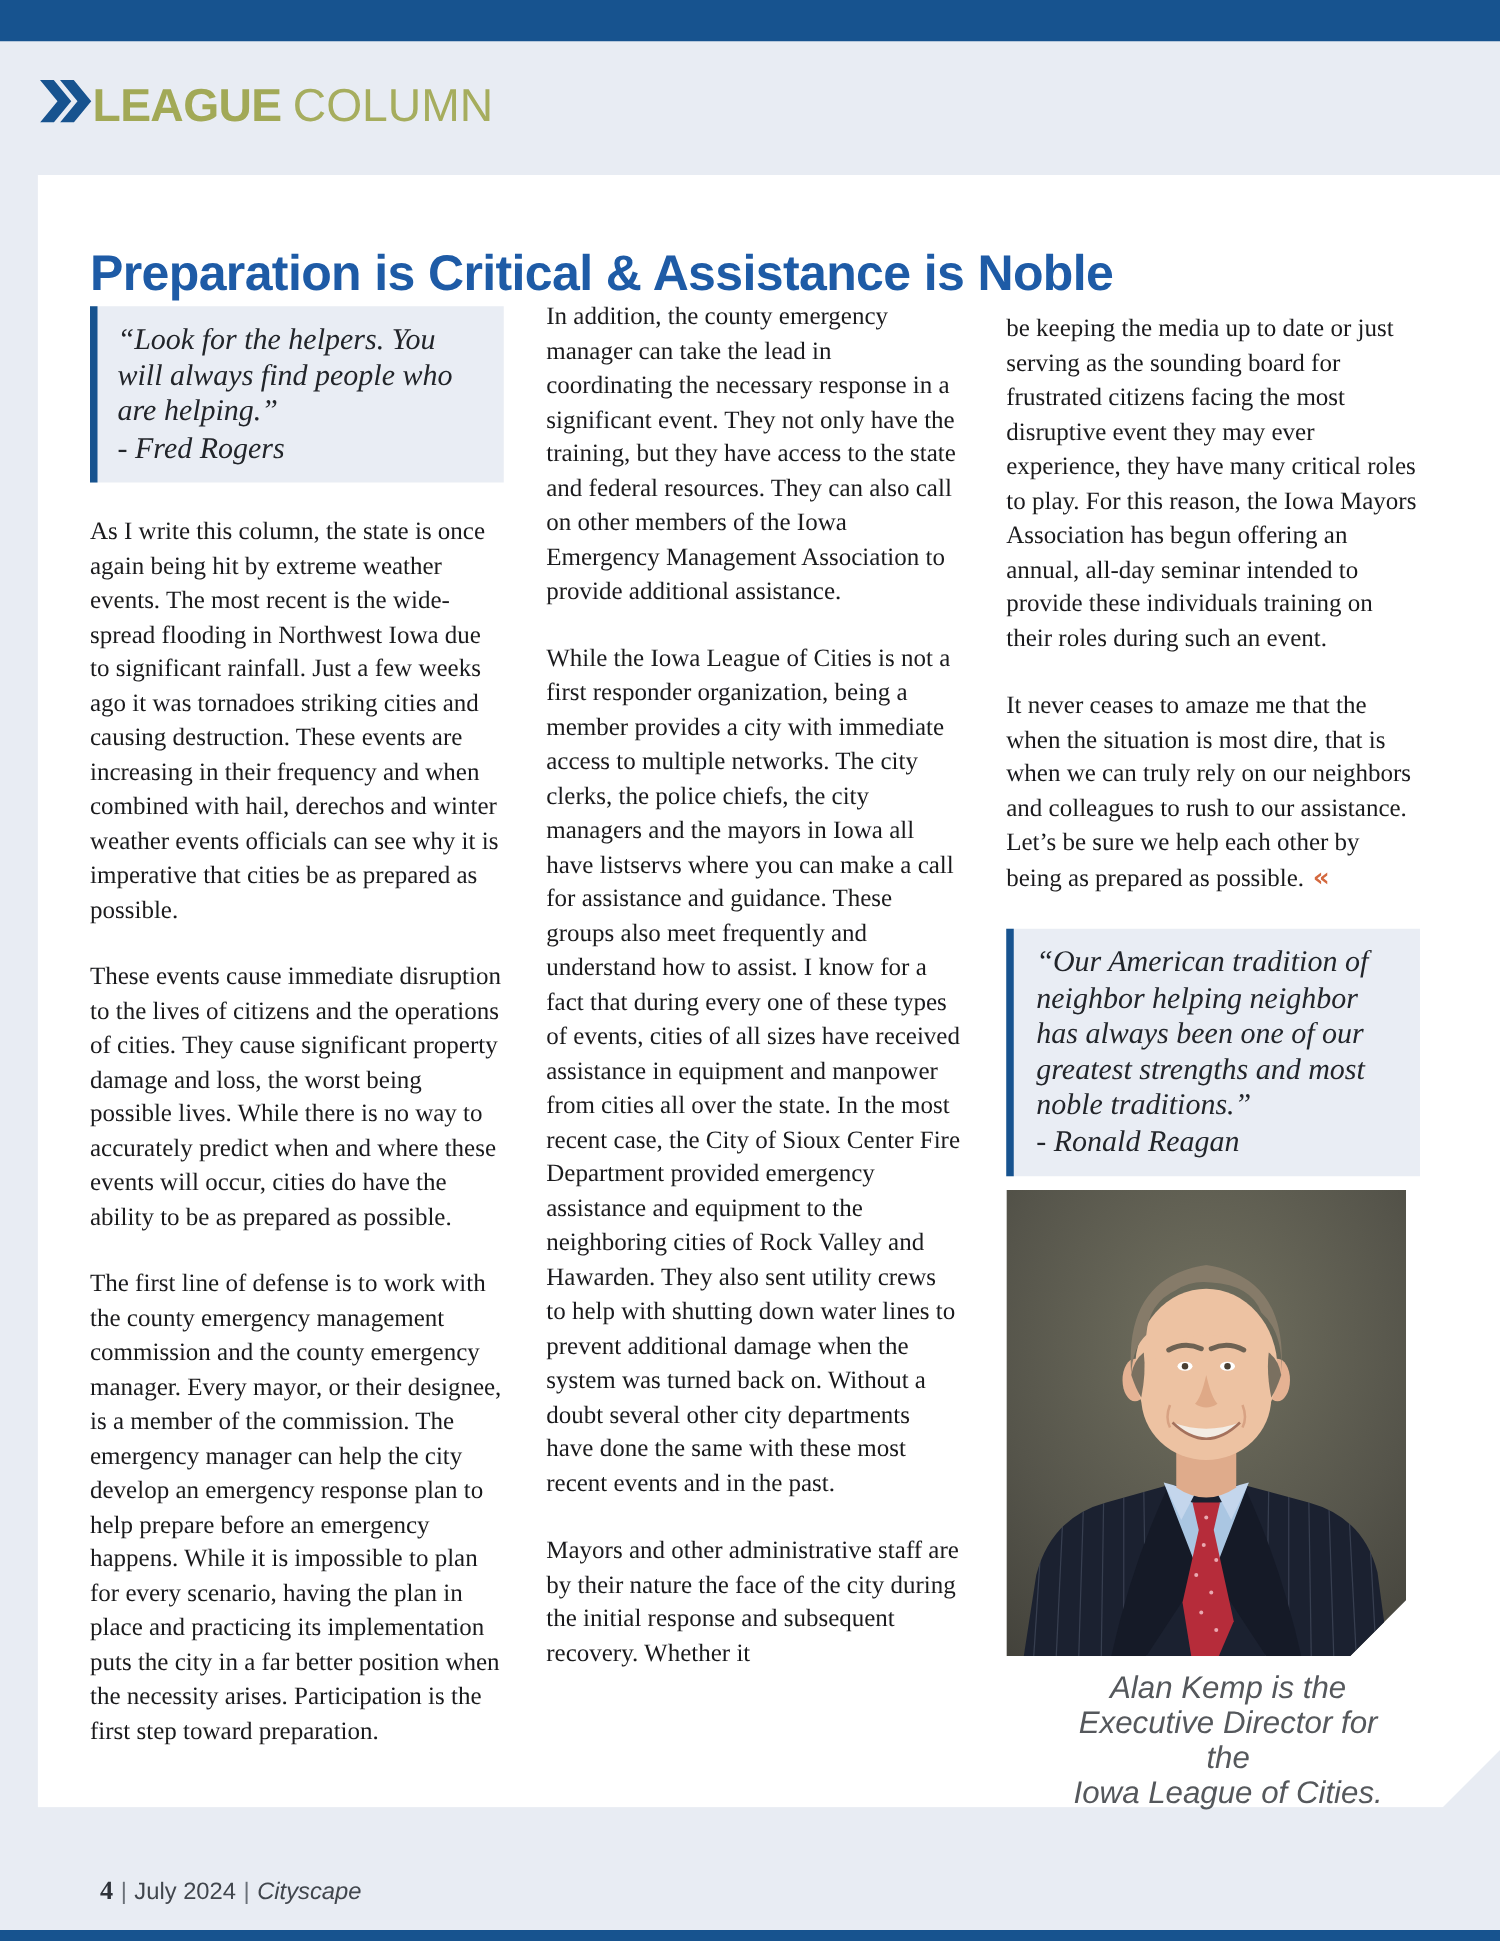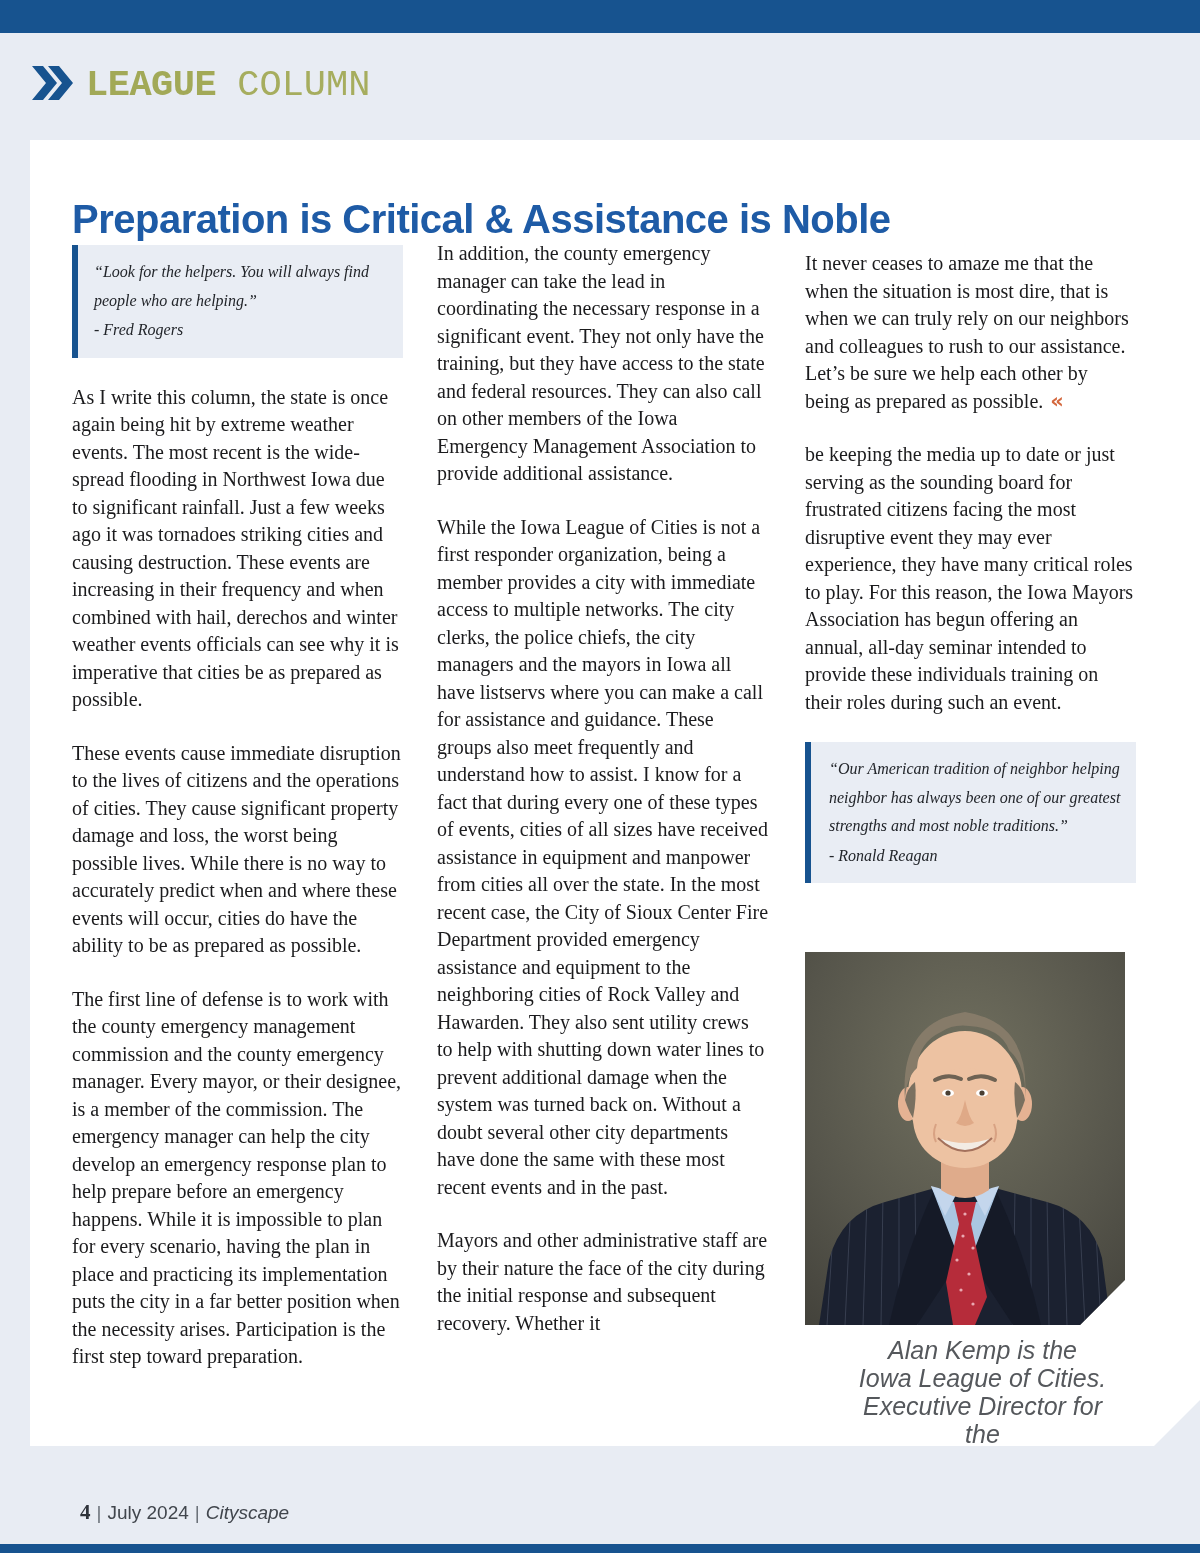--- a/index.html
+++ b/index.html
@@ -8,22 +8,22 @@
     width:1200px;height:1553px;
     background:#e8ecf3;
     font-family:"Liberation Serif", serif;
     overflow:hidden;
   }
   .topbar{position:absolute;left:0;top:0;width:100%;height:33px;background:#17538f;}
   .bottombar{position:absolute;left:0;bottom:0;width:100%;height:9px;background:#17538f;}
 
   .masthead{
     position:absolute;left:32px;top:64px;
-    display:flex;align-items:center;gap:12px;
-    font-family:Liberation Mono, monospace;
+    display:flex;align-items:flex-start;gap:0;
+    font-family:Liberation Sans, sans-serif;
   }
   .masthead .chev{display:block;}
   .m-bold{font-weight:700;font-size:37px;letter-spacing:-0.5px;color:#a2a957;}
   .m-light{font-weight:400;font-size:37px;letter-spacing:0px;color:#a6ad5e;margin-left:9px;}
 
   .sheet{
     position:absolute;left:30px;top:140px;width:1170px;height:1306px;
     background:#ffffff;
     clip-path:polygon(0 0,100% 0,100% calc(100% - 46px),calc(100% - 46px) 100%,0 100%);
   }
@@ -40,21 +40,21 @@
   .col2{left:437px;top:240px;}
   .col3{left:805px;top:250px;}
   .col p{margin:0 0 26px 0;}
   .col p:last-child{margin-bottom:0;}
 
   .pullquote{
     background:#e9edf4;
     border-left:6px solid #17538f;
     padding:13px 14px 13px 16px;
     font-style:italic;
-    font-size:16px;line-height:28.5px;
+    font-size:24px;line-height:28.5px;
     color:#22252a;
     margin-bottom:26px;
   }
   .pullquote .attr{display:block;margin-top:1px;}
 
   .end-mark{
     font-family:"DejaVu Sans", sans-serif;
     font-weight:700;color:#d4693f;
     font-size:21px;margin-left:7px;letter-spacing:-2px;
   }
@@ -115,22 +115,22 @@
     <p>The first line of defense is to work with the county emergency management commission and the county emergency manager. Every mayor, or their designee, is a member of the commission. The emergency manager can help the city develop an emergency response plan to help prepare before an emergency happens. While it is impossible to plan for every scenario, having the plan in place and practicing its implementation puts the city in a far better position when the necessity arises. Participation is the first step toward preparation.</p>
   </div>
 
   <div class="col col2">
     <p>In addition, the county emergency manager can take the lead in coordinating the necessary response in a significant event. They not only have the training, but they have access to the state and federal resources. They can also call on other members of the Iowa Emergency Management Association to provide additional assistance.</p>
     <p>While the Iowa League of Cities is not a first responder organization, being a member provides a city with immediate access to multiple networks. The city clerks, the police chiefs, the city managers and the mayors in Iowa all have listservs where you can make a call for assistance and guidance. These groups also meet frequently and understand how to assist. I know for a fact that during every one of these types of events, cities of all sizes have received assistance in equipment and manpower from cities all over the state. In the most recent case, the City of Sioux Center Fire Department provided emergency assistance and equipment to the neighboring cities of Rock Valley and Hawarden. They also sent utility crews to help with shutting down water lines to prevent additional damage when the system was turned back on. Without a doubt several other city departments have done the same with these most recent events and in the past.</p>
     <p>Mayors and other administrative staff are by their nature the face of the city during the initial response and subsequent recovery. Whether it</p>
   </div>
 
   <div class="col col3">
+    <p>be keeping the media up to date or just serving as the sounding board for frustrated citizens facing the most disruptive event they may ever experience, they have many critical roles to play. For this reason, the Iowa Mayors Association has begun offering an annual, all-day seminar intended to provide these individuals training on their roles during such an event.</p>
     <p><span>It never ceases to amaze me that the when the situation is most dire, that is when we can truly rely on our neighbors and colleagues to rush to our assistance. Let’s be sure we help each other by being as prepared as possible.</span><span class="end-mark">«</span></p>
-    <p>be keeping the media up to date or just serving as the sounding board for frustrated citizens facing the most disruptive event they may ever experience, they have many critical roles to play. For this reason, the Iowa Mayors Association has begun offering an annual, all-day seminar intended to provide these individuals training on their roles during such an event.</p>
     <div class="pullquote" style="margin-top:7px;padding-left:18px;">
       <span>“Our American tradition of neighbor helping neighbor has always been one of our greatest strengths and most noble traditions.”</span>
       <span class="attr">- Ronald Reagan</span>
     </div>
   </div>
 
   <div class="photo">
     <svg width="320" height="373" viewBox="0 0 320 373">
       <defs>
         <radialGradient id="pbg" cx="0.5" cy="0.32" r="0.95">
@@ -204,22 +204,22 @@
       <path d="M133 186 Q160 212 187 186 Q173 191 160 191 Q147 191 133 186 Z" fill="#f3ece4"></path>
       <path d="M133 186 Q160 212 187 186" stroke="#a4715c" stroke-width="2" fill="none"></path>
 
       <path d="M131 172 Q127 182 131 190" stroke="#d8a283" stroke-width="2" fill="none"></path>
       <path d="M189 172 Q193 182 189 190" stroke="#d8a283" stroke-width="2" fill="none"></path>
     </svg>
   </div>
 
   <div class="caption">
     <span>Alan Kemp is the</span>
+    <span>Executive Director for the</span>
     <span>Iowa League of Cities.</span>
-    <span>Executive Director for the</span>
   </div>
 
   <div class="footer">
     <span class="pg">4</span><span class="sep">|</span><span>July 2024</span><span class="sep">|</span><span class="pub">Cityscape</span>
   </div>
 
   <div class="bottombar"></div>
 
 </div>
 

